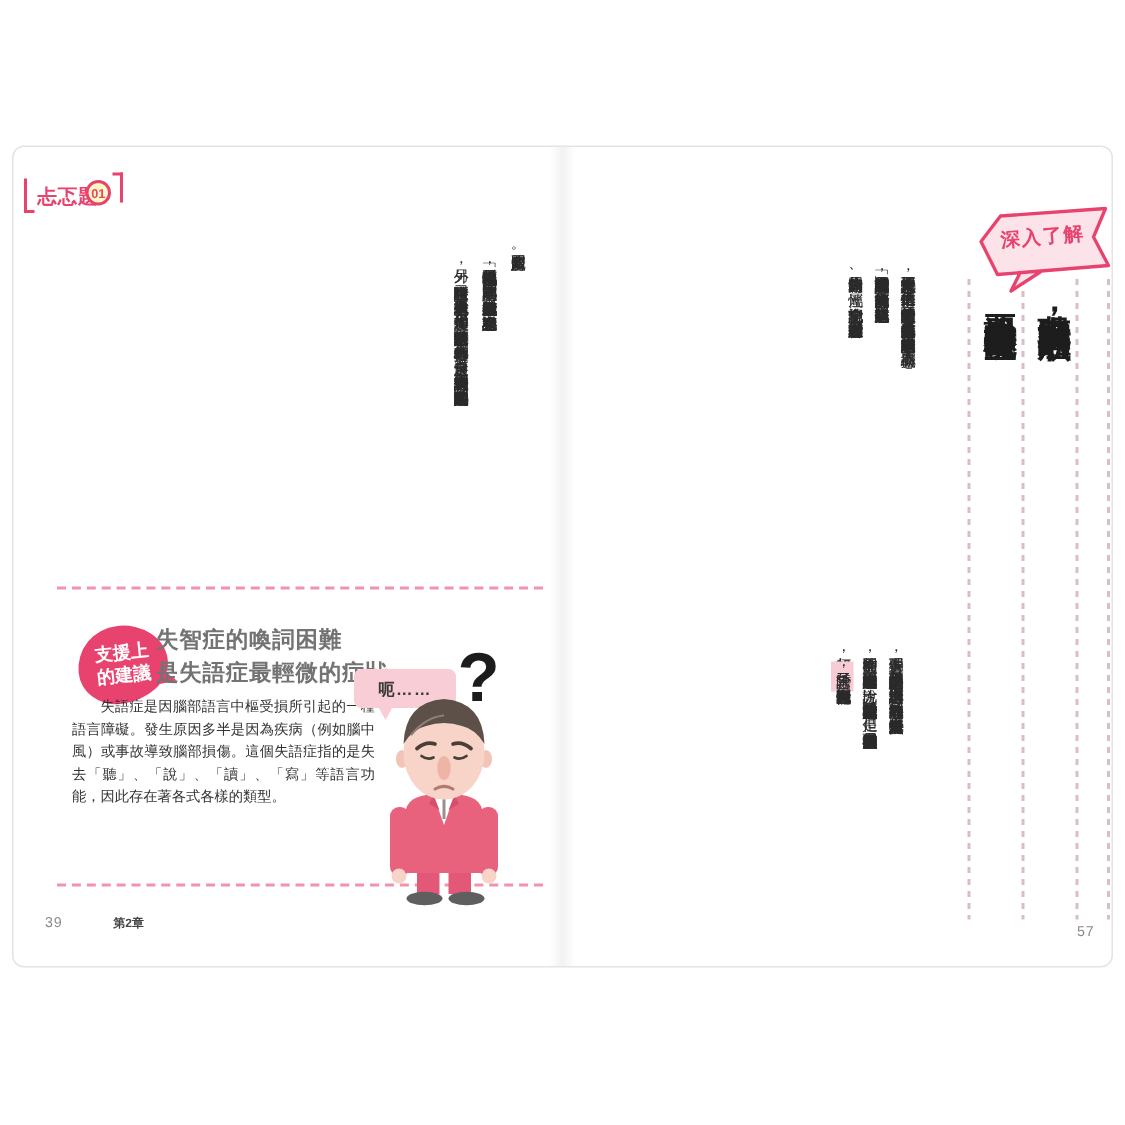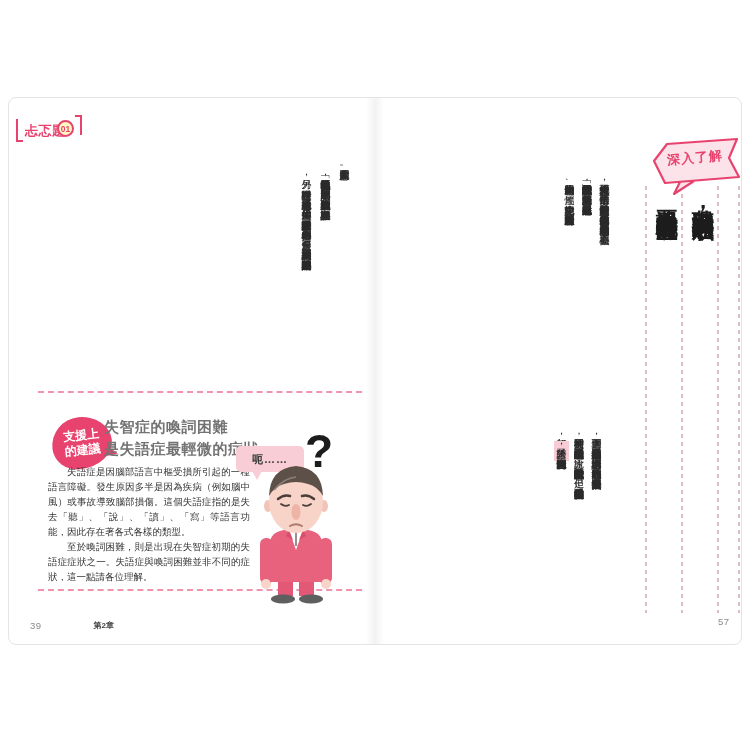--- a/index.html
+++ b/index.html
@@ -67,23 +67,23 @@
   
   .bubble { position:absolute; left:236px; top:446px; width:68px; height:26px; background:#f8cdd6;
     border-radius:5px; display:flex; align-items:center; justify-content:center;
     font-size:11px; font-weight:bold; color:#3a3a3a; letter-spacing:1px; }
   .bubble::after { content:""; position:absolute; left:16px; bottom:-8px; width:0; height:0;
     border-left:5px solid transparent; border-right:5px solid transparent; border-top:9px solid #f8cdd6; }
   .qmark { position:absolute; left:305px; top:424px; font-size:46px; font-weight:900; color:#1c1c1c; }
   .man { position:absolute; left:248px; top:460px; width:96px; height:146px; }
 
   
-  .footer-left { position:absolute; left:30px; top:610px; display:flex; align-items:flex-end;gap:18px; }
+  .footer-left { position:absolute; left:30px; top:610px; display:flex; align-items:center; }
   .pagenum { font-size:9.5px; color:#8a8a8a; letter-spacing:0.5px; }
-  .chap-label { font-size:8px; color:#444; font-weight:bold; margin-left:34px;margin-top:10px; }
+  .chap-label { font-size:8px; color:#444; font-weight:bold; margin-left:34px; }
   .chap-title { font-size:8px; color:#444; margin-left:9px; }
   .footer-right { position:absolute; left:718px; top:611px; }
 </style>
 </head>
 <body>
 
 <div class="stage">
 
   <div class="spread"></div>
   <div class="gutter"></div>
@@ -105,21 +105,20 @@
   <div class="tip-badge">
     <span>支援上</span>
     <span>的建議</span>
   </div>
   <div class="tip-title">
     <div>失智症的喚詞困難</div>
     <div>是失語症最輕微的症狀</div>
   </div>
   <div class="tip-body">
       <p><span>失語症是因腦部語言中樞受損所引起的一種語言障礙。發生原因多半是因為疾病（例如腦中風）或事故導致腦部損傷。這個失語症指的是失去「聽」、「說」、「讀」、「寫」等語言功能，因此存在著各式各樣的類型。</span></p>
-      <p><span>至於喚詞困難，則是出現在失智症初期的失語症症狀之一。失語症與喚詞困難並非不同的症狀，這一點請各位理解。</span></p>
     </div>
 
   <div class="bubble">呃……</div>
   <div class="qmark">?</div>
 
   <svg class="man" viewBox="0 0 96 146">
 
     <rect x="12" y="78" width="13" height="46" rx="6" fill="#e8627e"></rect>
     <rect x="71" y="78" width="13" height="46" rx="6" fill="#e8627e"></rect>
     <circle cx="18" cy="124" r="5" fill="#f7d3c8"></circle>

